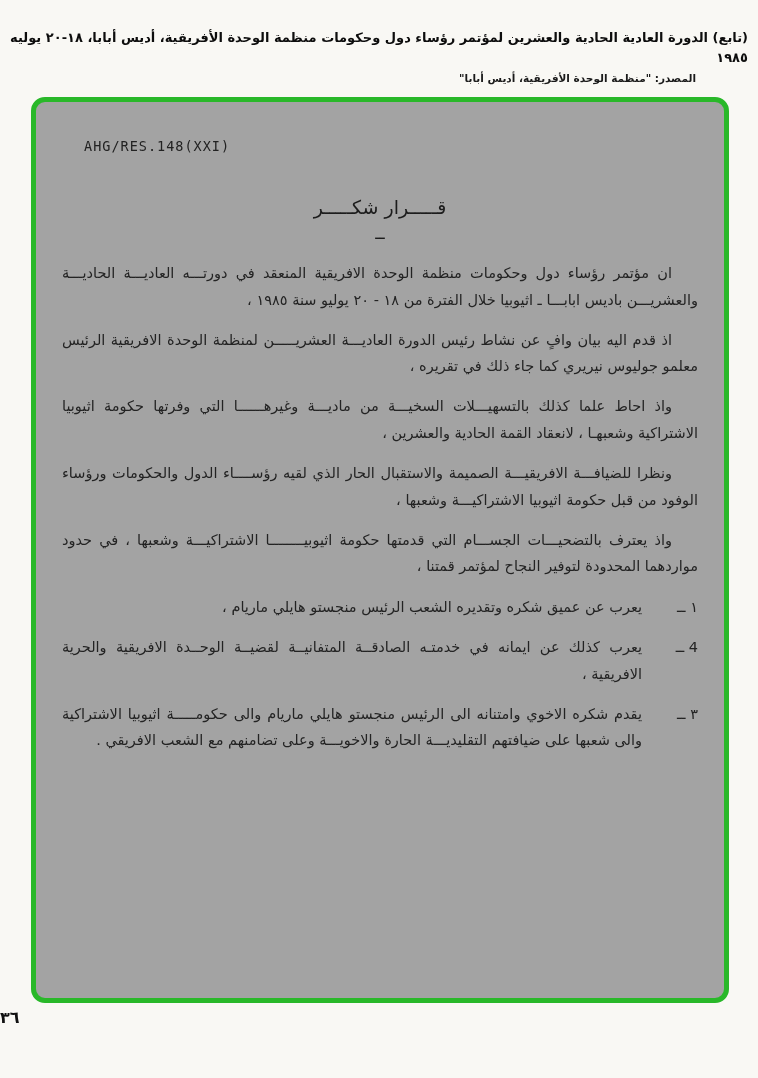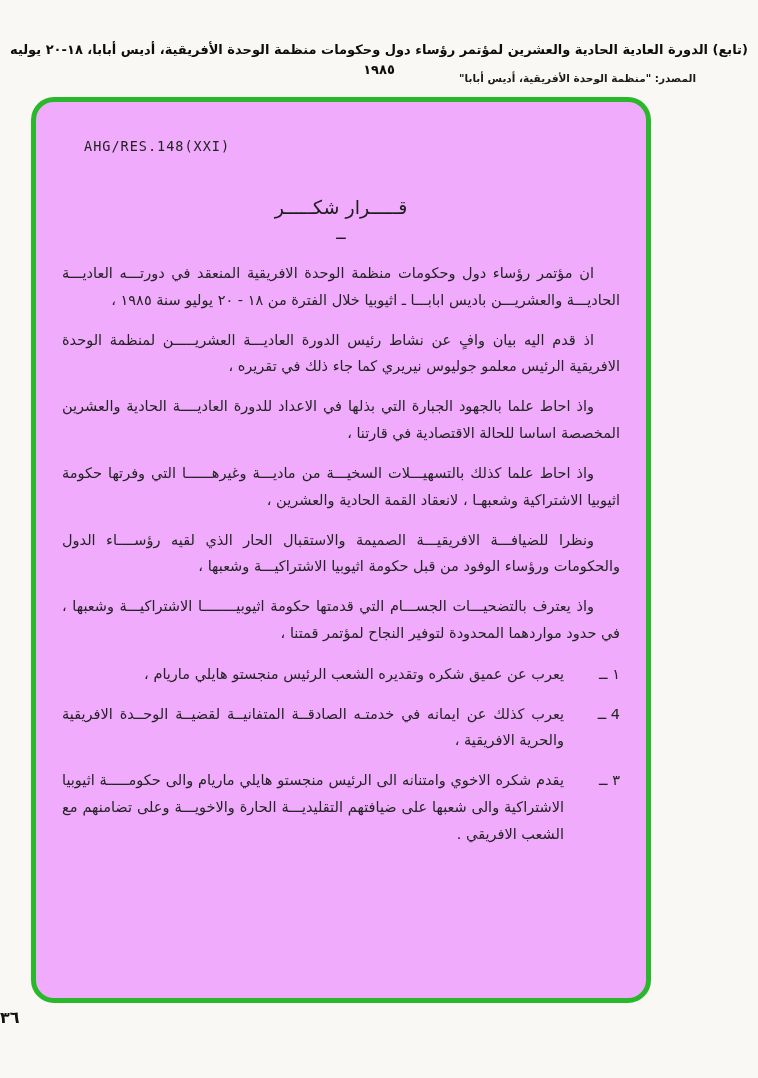--- a/index.html
+++ b/index.html
@@ -16,25 +16,25 @@
   .page {
     position: relative;
     width: 758px;
     height: 1078px;
     background: #f9f8f4;
   }
 
   
   .top-header {
     position: absolute;
-    top: 40px;
+    top: 28px;
     left: 10px;
     right: 10px;
     direction: rtl;
-    text-align: center;
+    text-align: right;
     font-weight: bold;
     font-size: 13px;
     line-height: 1.5;
     color: #0d0d0d;
   }
 
   .source-line {
     position: absolute;
     top: 72px;
     right: 62px;
@@ -43,25 +43,25 @@
     font-weight: bold;
     font-size: 10.5px;
     color: #1a1a1a;
   }
 
   
   .scan-box {
     position: absolute;
     top: 97px;
     left: 31px;
-    width: 620px;
+    width: 698px;
     height: 906px;
     border: 5px solid #29b829;
-    border-radius: 23px;
-    background: #f0abfc;
+    border-radius: 14px;
+    background: #a3a3a3;
     padding: 30px 26px 20px 26px;
     overflow: hidden;
   }
 
   .doc-ref {
     direction: ltr;
     text-align: left;
     font-family: "DejaVu Sans Mono", monospace;
     font-size: 13.5px;
     letter-spacing: 1px;
@@ -156,21 +156,20 @@
     <div class="doc-title">قـــــرار شكـــــر</div>
 
     <div class="title-dash">ــ</div>
 
     <div class="doc-body">
 
       <div class="paragraph">ان مؤتمر رؤساء دول وحكومات منظمة الوحدة الافريقية المنعقد في دورتـــه العاديـــة الحاديـــة والعشريـــن باديس ابابـــا ـ اثيوبيا خلال الفترة من ١٨ - ٢٠ يوليو سنة ١٩٨٥ ،</div>
 
       <div class="paragraph">اذ قدم اليه بيان وافٍ عن نشاط رئيس الدورة العاديـــة العشريـــــن لمنظمة الوحدة الافريقية الرئيس معلمو جوليوس نيريري كما جاء ذلك في تقريره ،</div>
 
-      <div class="paragraph">واذ احاط علما بالجهود الجبارة التي بذلها في الاعداد للدورة العاديــــة الحادية والعشرين المخصصة اساسا للحالة الاقتصادية في قارتنا ،</div>
 
       <div class="paragraph">واذ احاط علما كذلك بالتسهيـــلات السخيـــة من ماديـــة وغيرهــــــا التي وفرتها حكومة اثيوبيا الاشتراكية وشعبهـا ، لانعقاد القمة الحادية والعشرين ،</div>
 
       <div class="paragraph">ونظرا للضيافـــة الافريقيـــة الصميمة والاستقبال الحار الذي لقيه رؤســــاء الدول والحكومات ورؤساء الوفود من قبل حكومة اثيوبيا الاشتراكيـــة وشعبها ،</div>
 
       <div class="paragraph">واذ يعترف بالتضحيـــات الجســـام التي قدمتها حكومة اثيوبيــــــــا الاشتراكيـــة وشعبها ، في حدود مواردهما المحدودة لتوفير النجاح لمؤتمر قمتنا ،</div>
 
       <div class="items">
 
         <div class="item">

